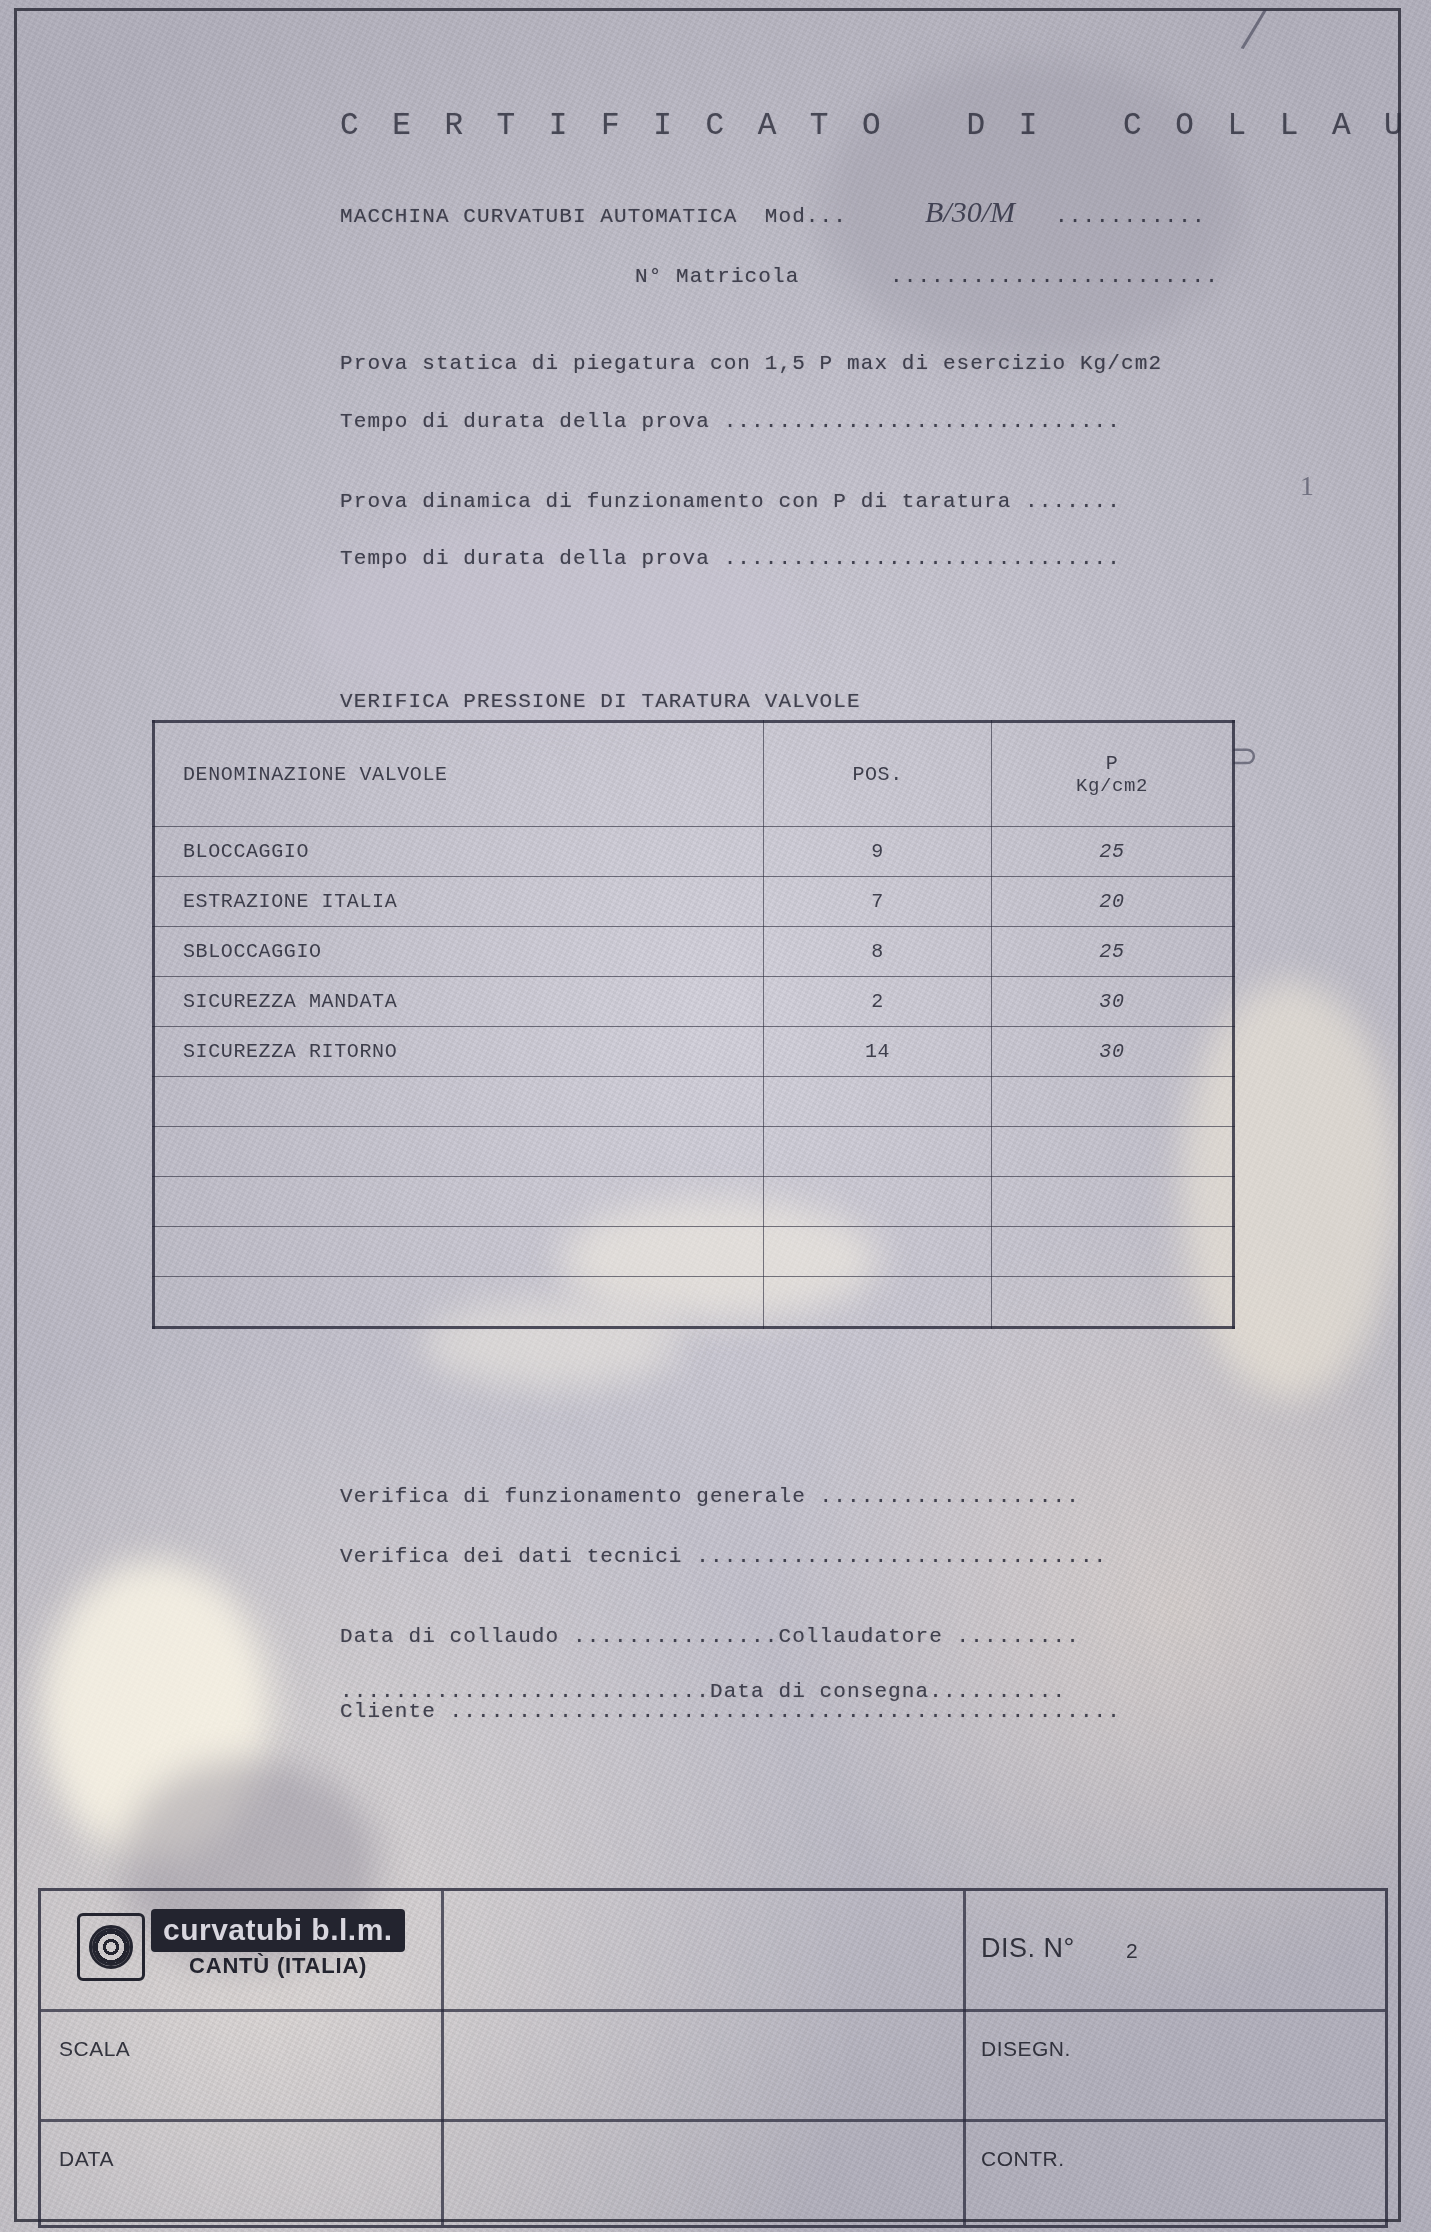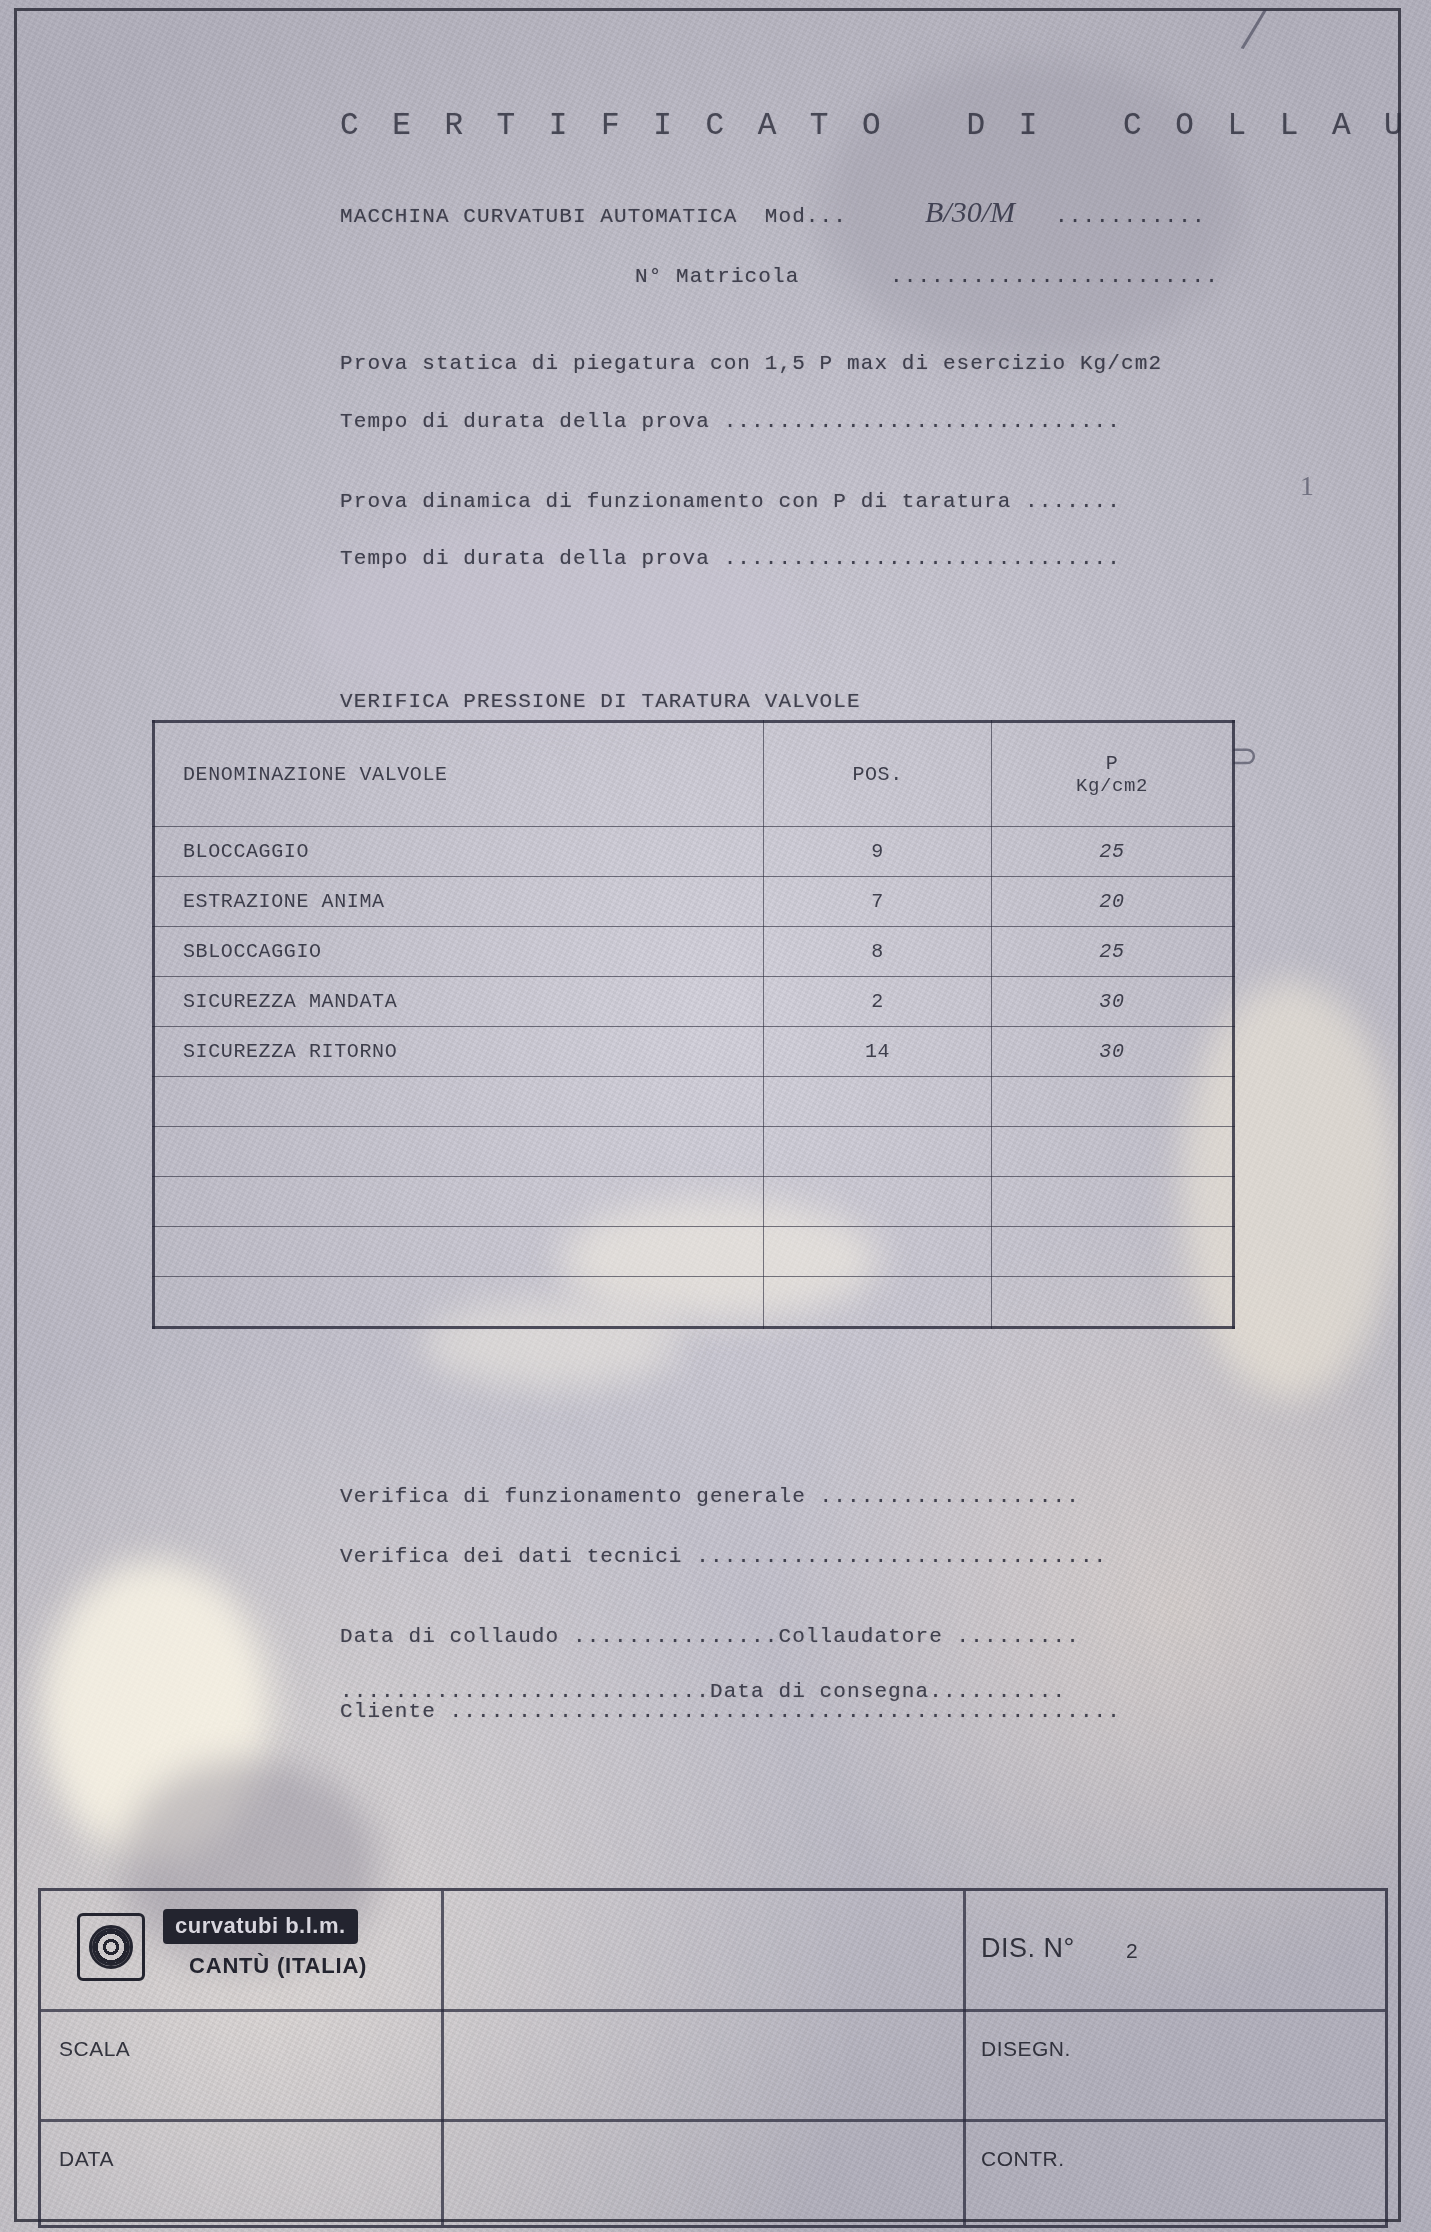--- a/index.html
+++ b/index.html
@@ -161,26 +161,26 @@
     content: "";
     width: 38px; height: 38px;
     border-radius: 50%;
     border: 3px solid #23242f;
     box-shadow: inset 0 0 0 5px rgba(255,255,255,0), inset 0 0 0 3px #23242f;
     background:
       radial-gradient(circle, transparent 0 5px, #23242f 5px 8px, transparent 8px 13px, #23242f 13px 16px, transparent 16px);
   }
   #logo .brand {
     position: absolute;
-    left: 104px; top: 6px;
+    left: 92px; top: 6px;
     background: #23242f;
     color: #d8d6de;
     font-family: "Liberation Sans", sans-serif;
     font-weight: bold;
-    font-size: 22px;
+    font-size: 30px;
     letter-spacing: .5px;
     padding: 4px 12px 5px 12px;
     border-radius: 4px;
   }
   #logo .city {
     position: absolute;
     left: 130px; top: 50px;
     font-family: "Liberation Sans", sans-serif;
     font-weight: bold;
     font-size: 22px;
@@ -240,21 +240,21 @@
             <span class="hdr-p-bot">Kg/cm2</span>
           </td>
         </tr>
 
         <tr>
           <td class="c-name">BLOCCAGGIO</td>
           <td class="c-pos">9</td>
           <td class="c-p pval">25</td>
         </tr>
         <tr>
-          <td class="c-name">ESTRAZIONE ANIMA</td>
+          <td class="c-name">ESTRAZIONE ITALIA</td>
           <td class="c-pos">7</td>
           <td class="c-p pval">20</td>
         </tr>
         <tr>
           <td class="c-name">SBLOCCAGGIO</td>
           <td class="c-pos">8</td>
           <td class="c-p pval">25</td>
         </tr>
         <tr>
           <td class="c-name">SICUREZZA MANDATA</td>

